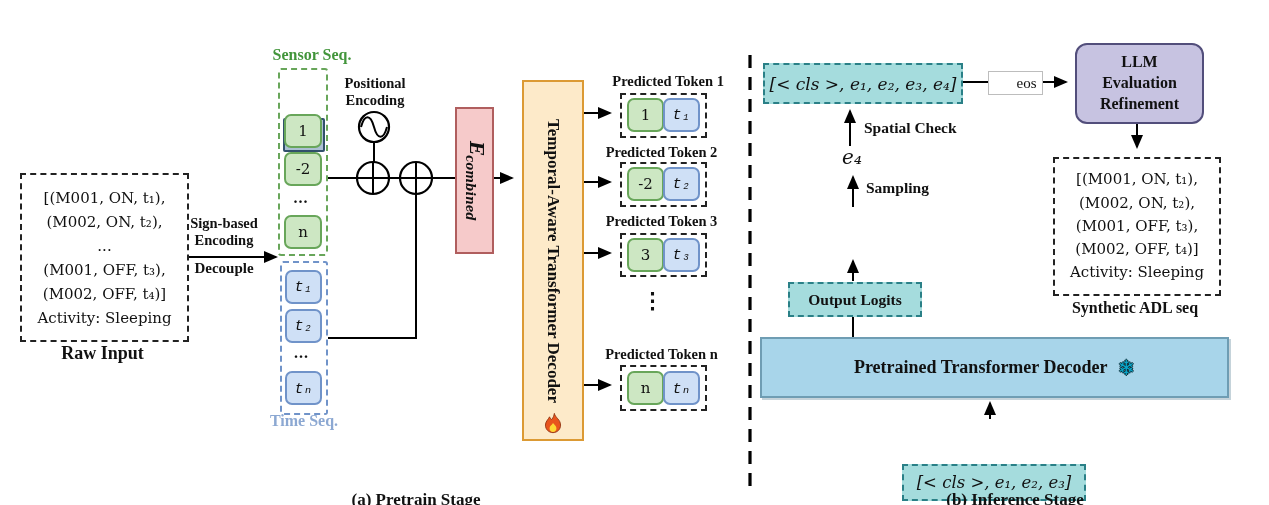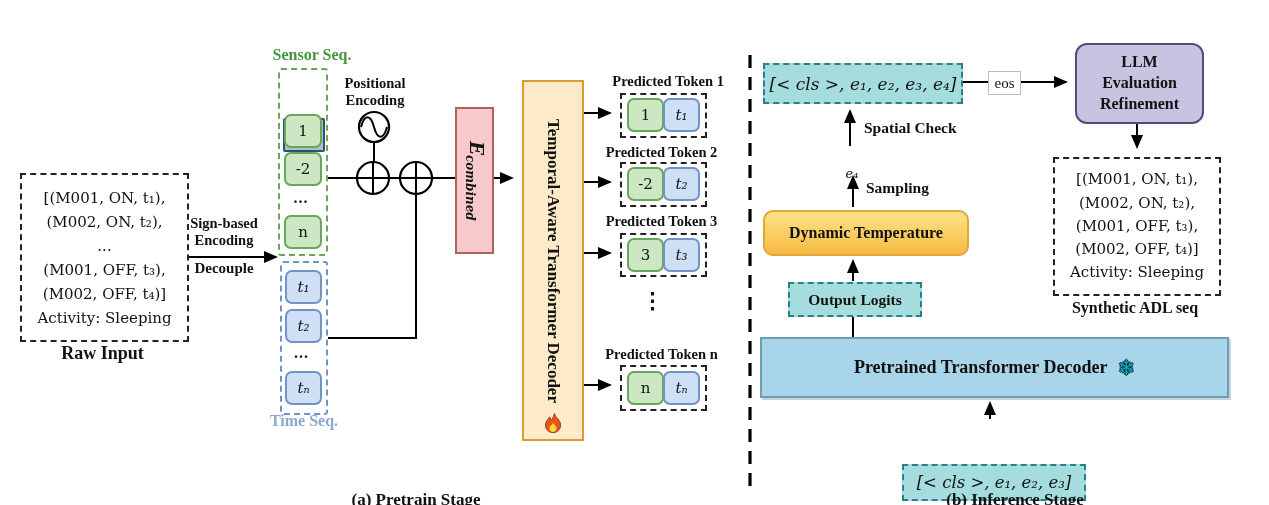--- a/index.html
+++ b/index.html
@@ -19,21 +19,21 @@
     font-family:"Liberation Serif","DejaVu Serif",serif;color:var(--ink);}
   svg.layer{position:absolute;left:0;top:0;z-index:0;}
   
   .dashbox{position:absolute;border:2px dashed #222;background:#fff;z-index:1;}
   .seqcol{position:absolute;border-radius:3px;background:#fff;z-index:1;}
   
   .tok{position:absolute;display:flex;align-items:center;justify-content:center;
     border-radius:7px;border:2px solid;z-index:2;
     font-family:"DejaVu Serif","Liberation Serif",serif;font-size:15px;}
   .tok.green{background:var(--tok-green-bg);border-color:var(--tok-green-bd);}
-  .tok.blue{background:var(--tok-blue-bg);border-color:var(--tok-blue-bd);font-style:italic;}
+  .tok.blue{background:var(--tok-blue-bg);border-color:var(--tok-blue-bd);font-style:italic;font-family:Liberation Mono, monospace;}
   .tok.cls{background:var(--cls-bg);border-color:var(--cls-bd);font-size:13px;border-radius:2px;margin-top:42px;}
   .dots{position:absolute;z-index:2;font-weight:bold;font-size:16px;letter-spacing:1px;text-align:center;}
   .lbl{position:absolute;z-index:2;text-align:center;line-height:1.18;}
   .b600{font-weight:600;}
   .mathit{font-style:italic;font-family:"DejaVu Serif","Liberation Serif",serif;}
   
   .ecomb{position:absolute;background:var(--pink-bg);border:2px solid var(--pink-bd);z-index:1;}
   .decoderA{position:absolute;background:var(--orange-bg);border:2.5px solid var(--orange-bd);z-index:1;}
   .vtext{position:absolute;left:50%;top:50%;transform:translate(-50%,-50%) rotate(90deg);
     white-space:nowrap;font-weight:600;}
@@ -174,33 +174,32 @@
 
   <div class="lbl b600" style="left:599px;top:346px;width:125px;font-size:14.5px;">Predicted Token n</div>
   <div class="dashbox" style="left:620px;top:365px;width:83px;height:42px;"></div>
   <div class="tok green" style="left:627px;top:371px;width:33px;height:30px;">n</div>
   <div class="tok blue" style="left:663px;top:371px;width:33px;height:30px;">tₙ</div>
 
   <div class="caption" style="left:316px;top:468px;width:200px;">(a) Pretrain Stage</div>
 
   <div class="tealbox mathit" style="left:763px;top:63px;width:196px;height:37px;font-size:17px;">[&lt; cls &gt;, e₁, e₂, e₃, e₄]</div>
 
-  <div class="eos" style="left:988px;top:71px;width:31px;height:22px;">eos</div>
+  <div class="eos" style="left:988px;top:71px;width:31px;height:22px;padding-left:22px;">eos</div>
 
   <div class="purplebox" style="left:1075px;top:43px;width:125px;height:77px;font-size:16px;font-weight:600;line-height:1.3;">
     <div>LLM</div>
     <div>Evaluation</div>
     <div>Refinement</div>
   </div>
 
   <div class="lbl b600" style="left:864px;top:119px;width:115px;text-align:left;font-size:15.5px;">Spatial Check</div>
-  <div class="lbl mathit" style="left:838px;top:146px;width:28px;font-size:13px;margin-top:20px;">e₄</div>
+  <div class="lbl mathit" style="left:838px;top:146px;width:28px;font-size:20px;">e₄</div>
   <div class="lbl b600" style="left:866px;top:179px;width:85px;text-align:left;font-size:15.5px;">Sampling</div>
 
-  <div class="goldbox" style="left:763px;top:210px;width:202px;height:42px;font-size:16px;font-weight:600;">Dynamic Temperature</div>
 
   <div class="tealbox" style="left:788px;top:282px;width:130px;height:31px;font-size:15.5px;font-weight:600;">Output Logits</div>
 
   <div class="bluebar" style="left:760px;top:337px;width:465px;height:57px;font-size:18px;font-weight:600;">
     <span>Pretrained Transformer Decoder</span>
     <span class="snow">❄</span>
   </div>
 
   <div class="tealbox mathit" style="left:902px;top:420px;width:180px;height:33px;font-size:16.5px;margin-top:44px;">[&lt; cls &gt;, e₁, e₂, e₃]</div>
 

